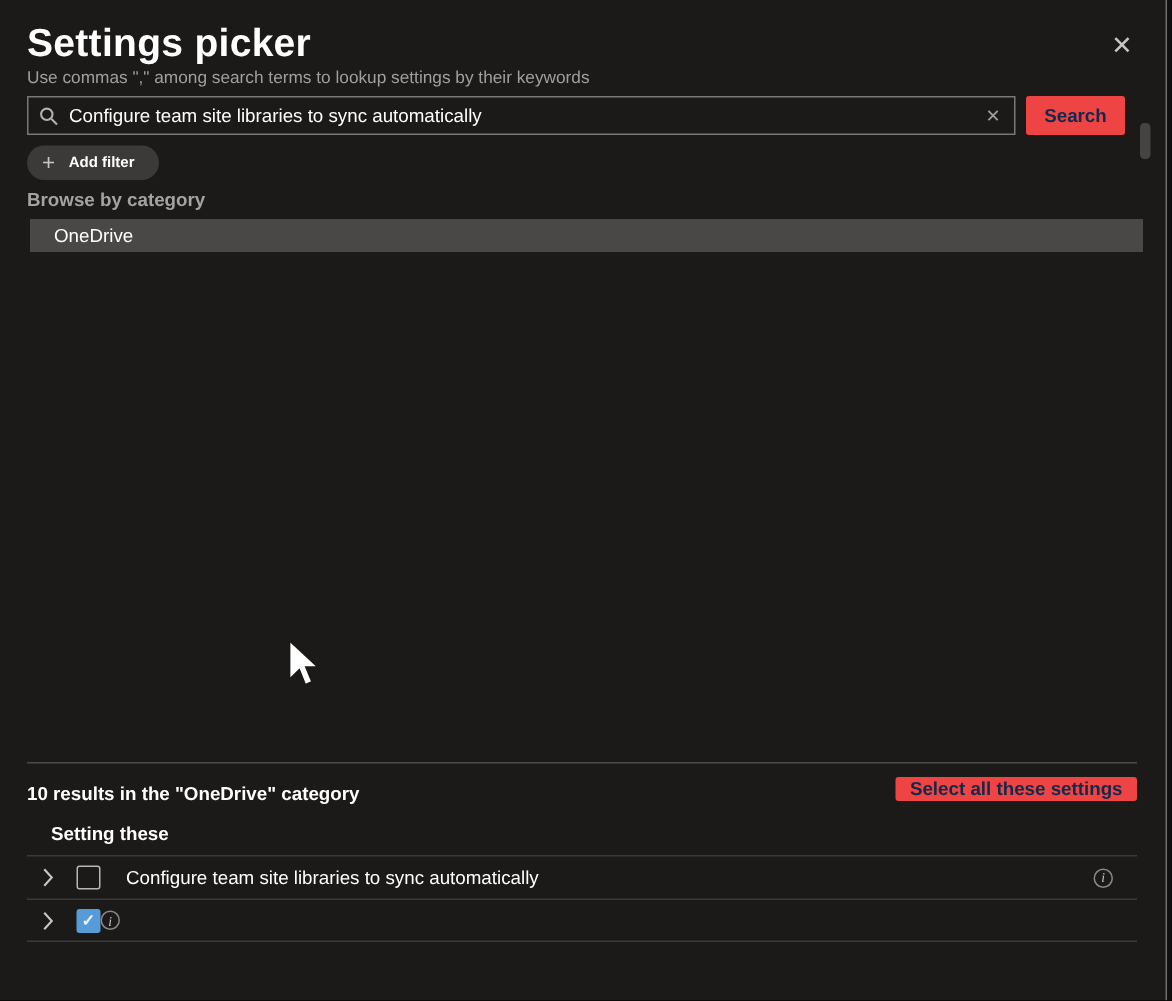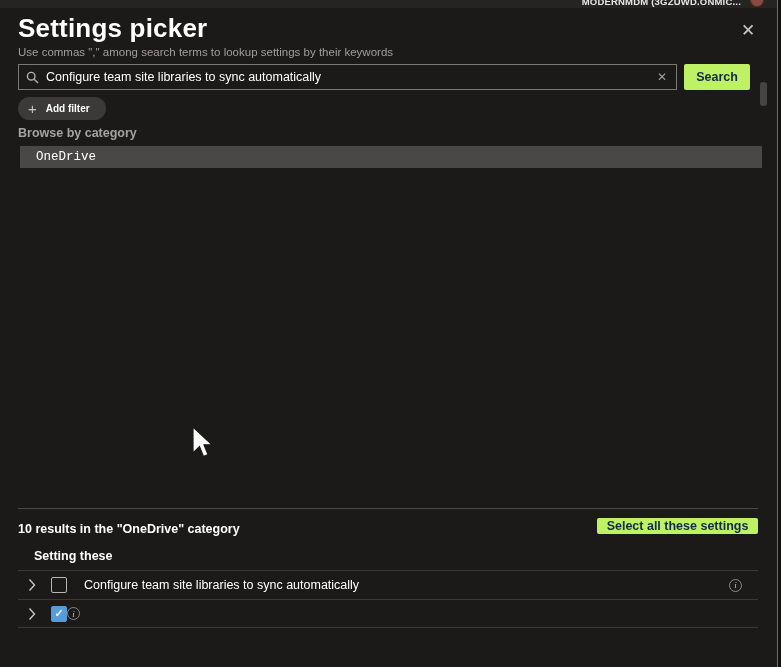--- a/index.html
+++ b/index.html
@@ -47,42 +47,42 @@
     display:flex; align-items:center; padding:0 7px;
   }
   .search-box svg { flex:0 0 auto; }
   .search-box input {
     flex:1 1 auto; background:transparent; border:none; outline:none;
     color:#ffffff; font-size:12.5px; font-family:"Liberation Sans", sans-serif;
     margin-left:7px;
   }
   .clear-x { flex:0 0 auto; color:#a19f9d; font-size:12px; padding:0 2px; }
   .btn-primary {
-    position:absolute; background:#bef264; color:#13294b;
+    position:absolute; background:#ef4444; color:#13294b;
     font-size:12.5px; font-weight:bold; text-align:center;
     border:none; border-radius:2px; display:flex; align-items:center; justify-content:center;
     font-family:"Liberation Sans", sans-serif;
   }
   #search-btn { left:684px; top:64px; width:66px; height:26px; }
   #select-all-btn { left:597px; top:518px; width:161px; height:16px; }
   .add-filter {
     position:absolute; left:18px; top:97px; height:23px;
     background:#3b3a39; border-radius:12px;
     display:flex; align-items:center; padding:0 16px 0 10px; gap:9px;
   }
   .add-filter .plus { color:#c8c6c4; font-size:15px; font-weight:400; margin-top:-1px; }
   .add-filter .lbl { color:#ffffff; font-size:10px; font-weight:bold; }
   .cat-heading {
     position:absolute; left:18px; top:126px;
     font-size:12.5px; font-weight:bold; color:#a3a3a3;
   }
   .cat-row {
     position:absolute; left:20px; top:146px; width:742px; height:22px;
     background:#4a4846; display:flex; align-items:center; padding-left:16px;
-    font-size:12.5px; color:#ffffff;font-family:Liberation Mono, monospace;
+    font-size:12.5px; color:#ffffff;
   }
   .divider-top { position:absolute; left:18px; top:508px; width:740px; height:1px; background:#4c4a48; }
   .summary {
     position:absolute; left:18px; top:522px;
     font-size:12.5px; font-weight:bold; color:#ffffff;
   }
   .col-header {
     position:absolute; left:34px; top:549px;
     font-size:12.5px; font-weight:bold; color:#ffffff;
   }
@@ -107,24 +107,20 @@
     display:flex; align-items:center; justify-content:center;
     font-size:9px; font-family:"Liberation Serif", serif; font-style:italic;
   }
   .cursor { position:absolute; left:191px; top:425px; }
 </style>
 </head>
 <body>
 
 <div id="screen">
 
-  <div class="topbar">
-    <span class="account">MODERNMDM (3GZUWD.ONMIC...</span>
-    <span class="avatar"></span>
-  </div>
 
   <div class="title">Settings picker</div>
   <div class="close-btn">✕</div>
   <div class="subtitle">Use commas "," among search terms to lookup settings by their keywords</div>
 
   <div class="search-box">
     <svg width="13" height="13" viewBox="0 0 13 13">
       <circle cx="5.2" cy="5.2" r="3.8" fill="none" stroke="#b3b0ad" stroke-width="1.4"></circle>
       <line x1="8.2" y1="8.2" x2="12" y2="12" stroke="#b3b0ad" stroke-width="1.4"></line>
     </svg>

